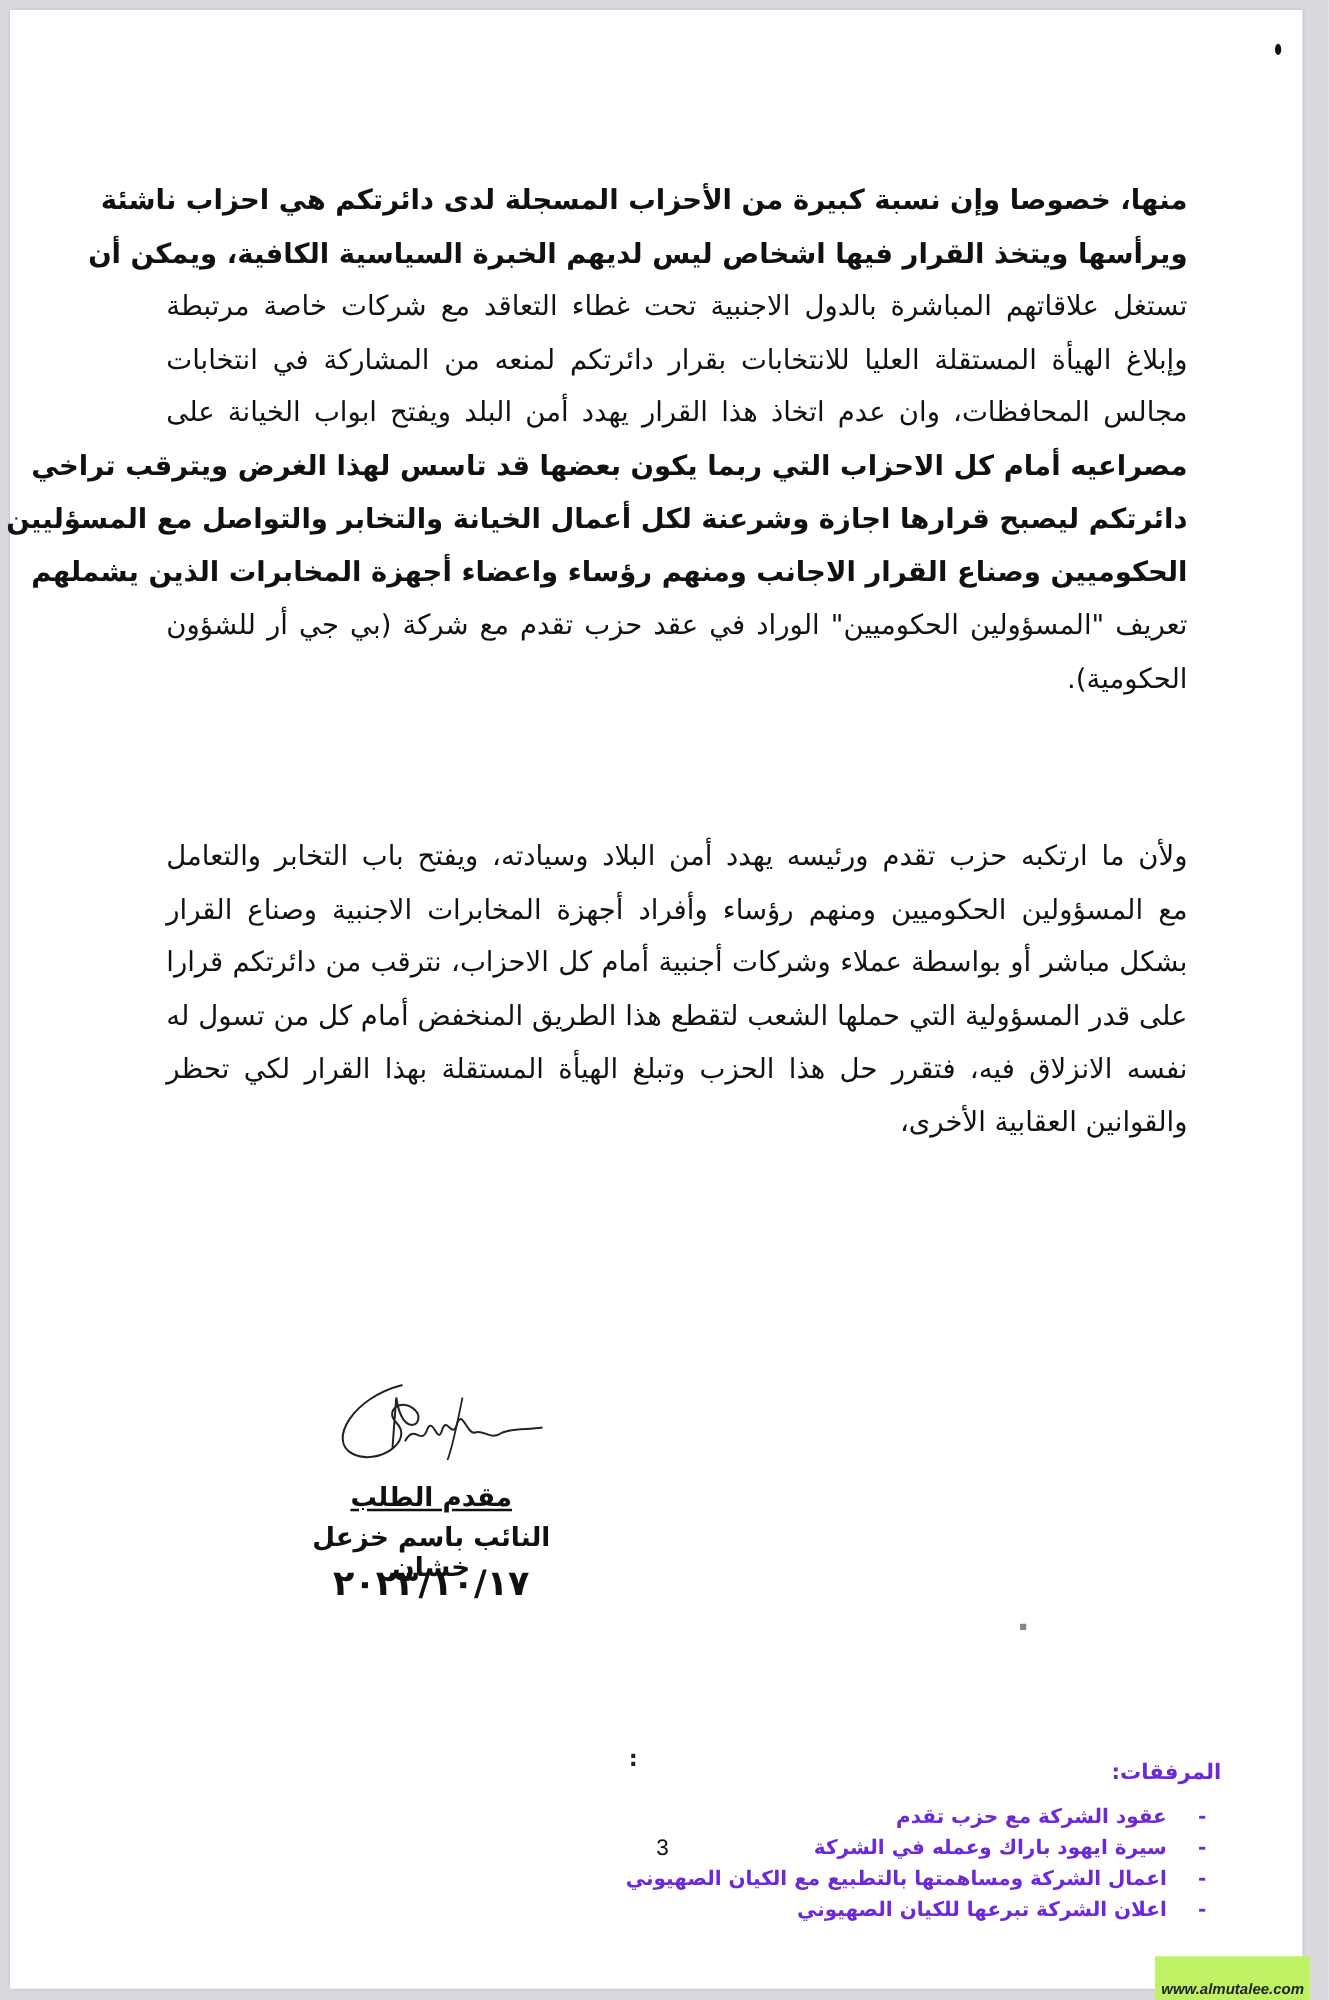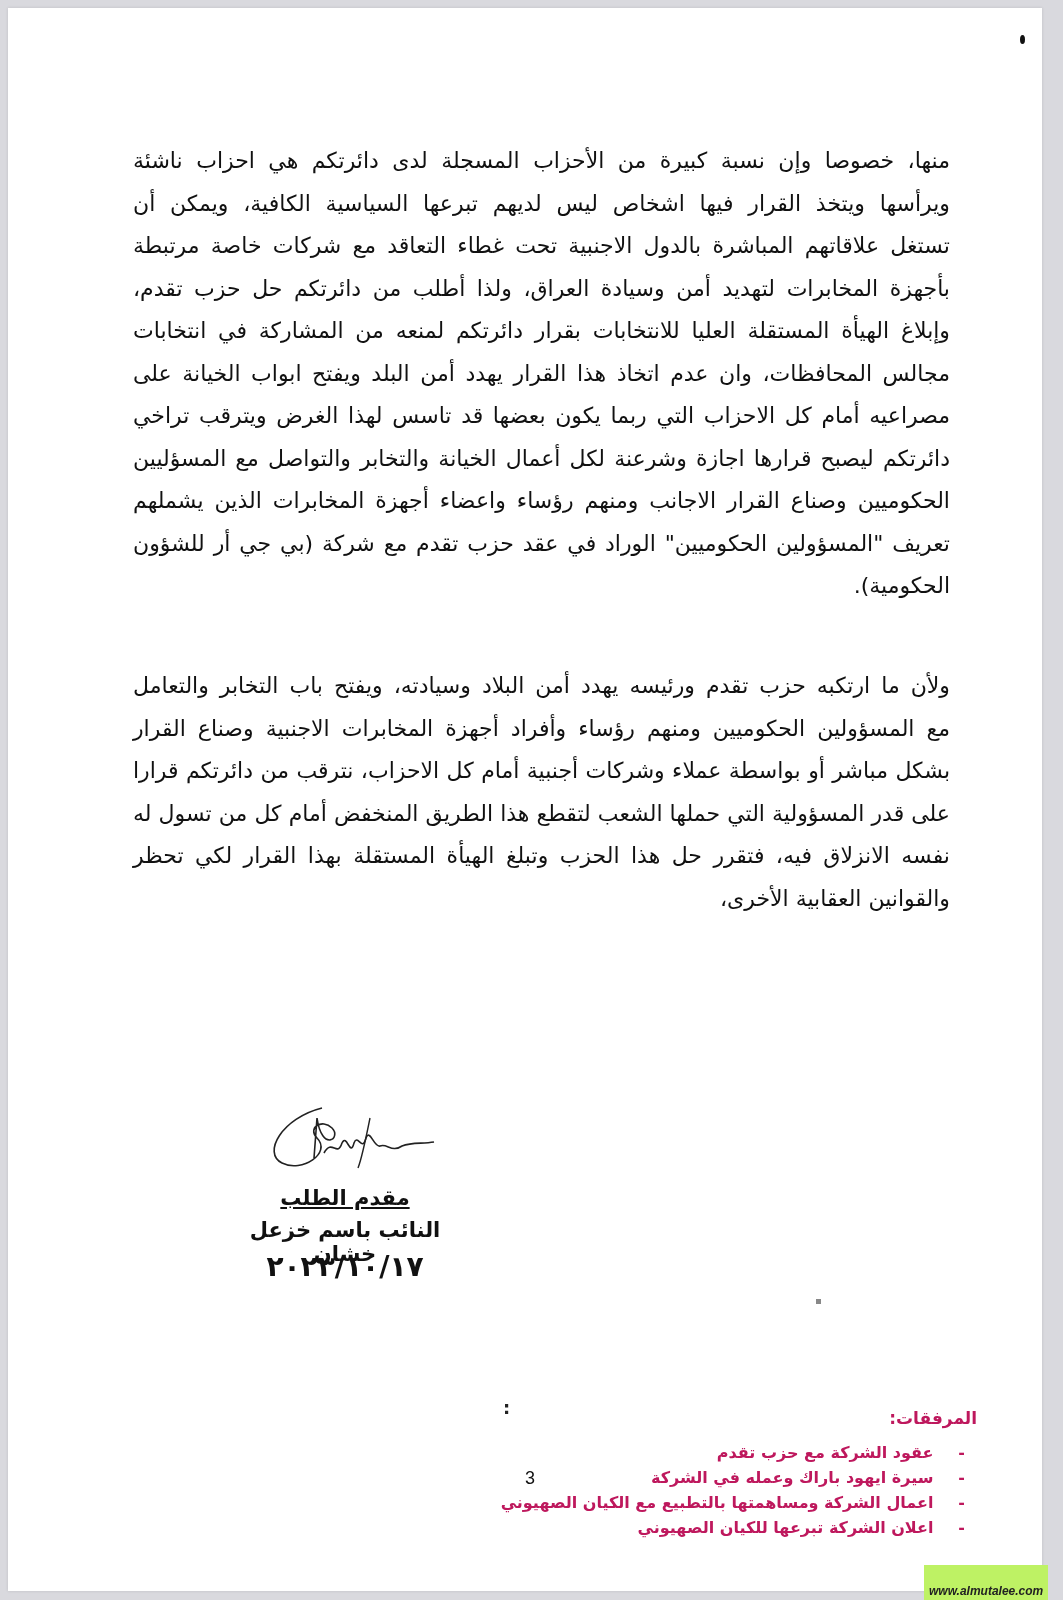--- a/index.html
+++ b/index.html
@@ -29,21 +29,21 @@
       left: 133px; width: 817px;
       direction: rtl;
       text-align: justify;
       text-align-last: right;
       color: #111;
       font-size: 22px;
       line-height: 42.5px;
       font-family: "DejaVu Sans", sans-serif;
     }
     .para1 { top: 140px; }
-    .para1 .bold { font-weight: normal; }
+    .para1 .bold { font-weight: bold; }
     .para2 { top: 665px; }
     .line { display: block; white-space: nowrap; text-align-last: justify; }
     .line.last { text-align-last: right; }
     .signature {
       position: absolute;
       left: 262px; top: 1098px;
       width: 180px; height: 80px;
     }
     .signer {
       position: absolute;
@@ -63,21 +63,21 @@
       width: 5px; height: 5px; background: #888;
     }
     .colon-mark {
       position: absolute; left: 503px; top: 1397px;
       font-size: 18px; color: #222; font-weight: bold;
     }
     .attachments {
       position: absolute;
       right: 86px; top: 1408px;
       direction: rtl;
-      color: #be185d;
+      color: #6d28d9;
       font-family: "DejaVu Sans", sans-serif;
     }
     .attachments .heading {
       font-size: 17px; font-weight: bold; margin-bottom: 4px;
     }
     .attachments ul { list-style: none; margin: 12px; padding: 0; }
     .attachments li {
       font-size: 16px; font-weight: bold;
       line-height: 25px; white-space: nowrap;
     }
@@ -99,23 +99,22 @@
   </style>
 </head>
 <body>
 
 <div class="sheet">
   <div class="dot-mark"></div>
 </div>
 
 <div class="body-text para1">
   <span class="line bold">منها، خصوصا وإن نسبة كبيرة من الأحزاب المسجلة لدى دائرتكم هي احزاب ناشئة</span>
-  <span class="line bold">ويرأسها ويتخذ القرار فيها اشخاص ليس لديهم تبرعها السياسية الكافية، ويمكن أن</span>
+  <span class="line bold">ويرأسها ويتخذ القرار فيها اشخاص ليس لديهم الخبرة السياسية الكافية، ويمكن أن</span>
   <span class="line">تستغل علاقاتهم المباشرة بالدول الاجنبية تحت غطاء التعاقد مع شركات خاصة مرتبطة</span>
-  <span class="line">بأجهزة المخابرات لتهديد أمن وسيادة العراق، ولذا أطلب من دائرتكم حل حزب تقدم،</span>
   <span class="line">وإبلاغ الهيأة المستقلة العليا للانتخابات بقرار دائرتكم لمنعه من المشاركة في انتخابات</span>
   <span class="line">مجالس المحافظات، وان عدم اتخاذ هذا القرار يهدد أمن البلد ويفتح ابواب الخيانة على</span>
   <span class="line bold">مصراعيه أمام كل الاحزاب التي ربما يكون بعضها قد تاسس لهذا الغرض ويترقب تراخي</span>
   <span class="line bold">دائرتكم ليصبح قرارها اجازة وشرعنة لكل أعمال الخيانة والتخابر والتواصل مع المسؤليين</span>
   <span class="line bold">الحكوميين وصناع القرار الاجانب ومنهم رؤساء واعضاء أجهزة المخابرات الذين يشملهم</span>
   <span class="line">تعريف "المسؤولين الحكوميين" الوراد في عقد حزب تقدم مع شركة (بي جي أر للشؤون</span>
   <span class="line last">الحكومية).</span>
 </div>
 
 <div class="body-text para2">

